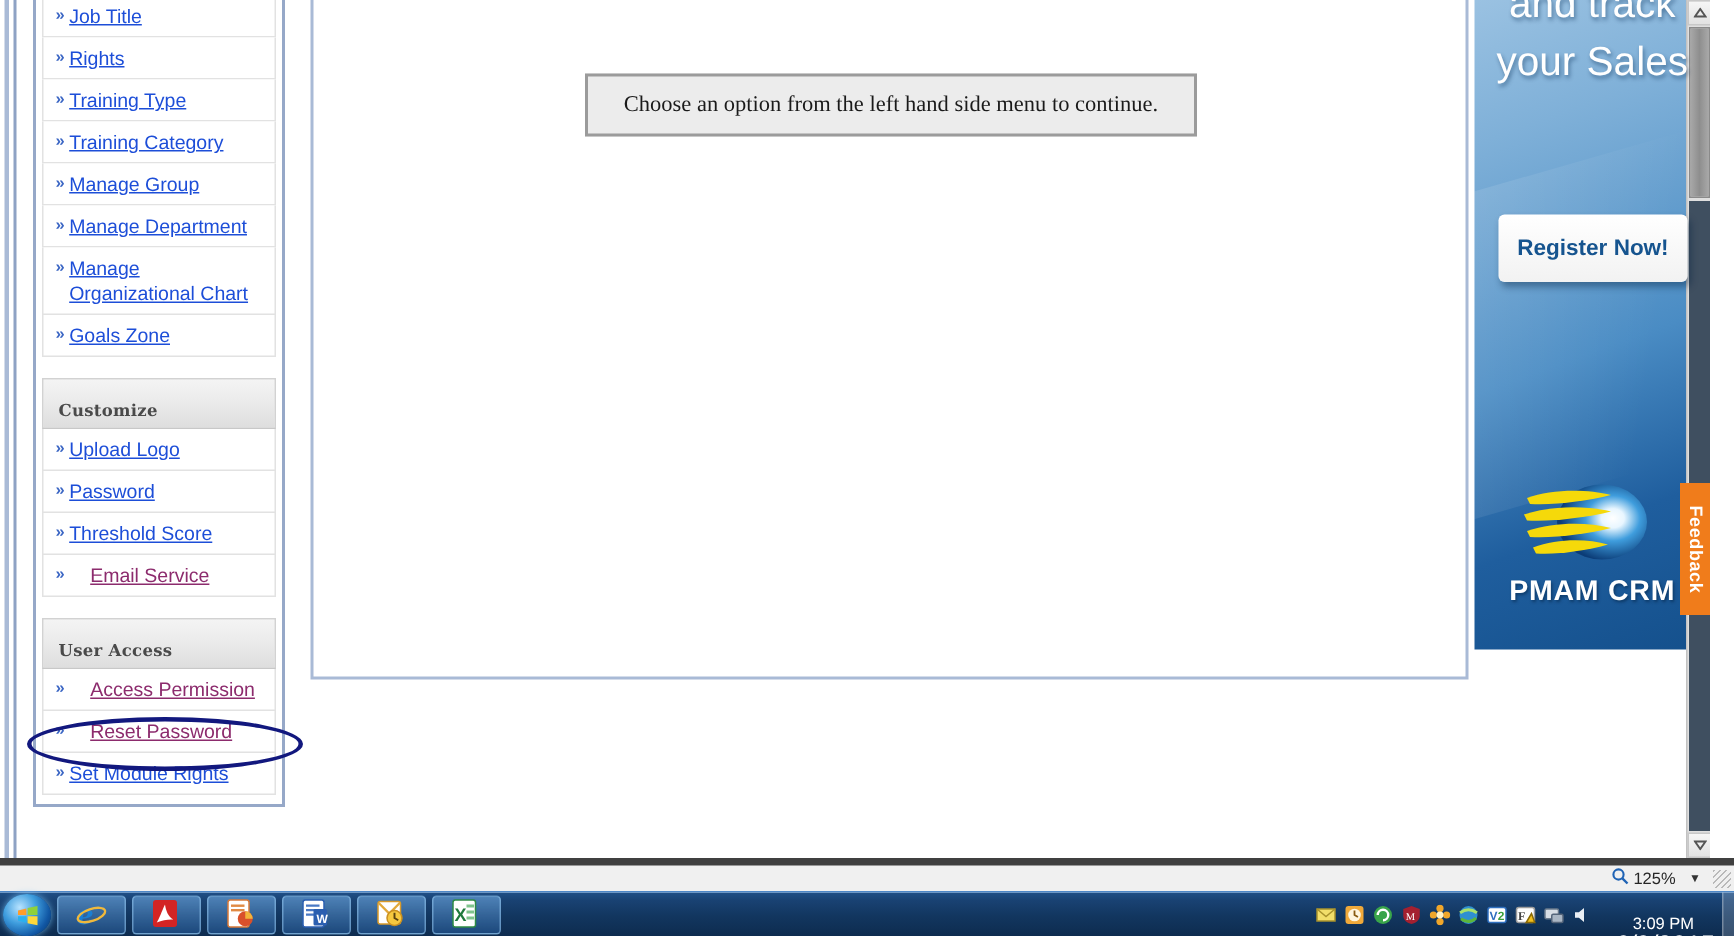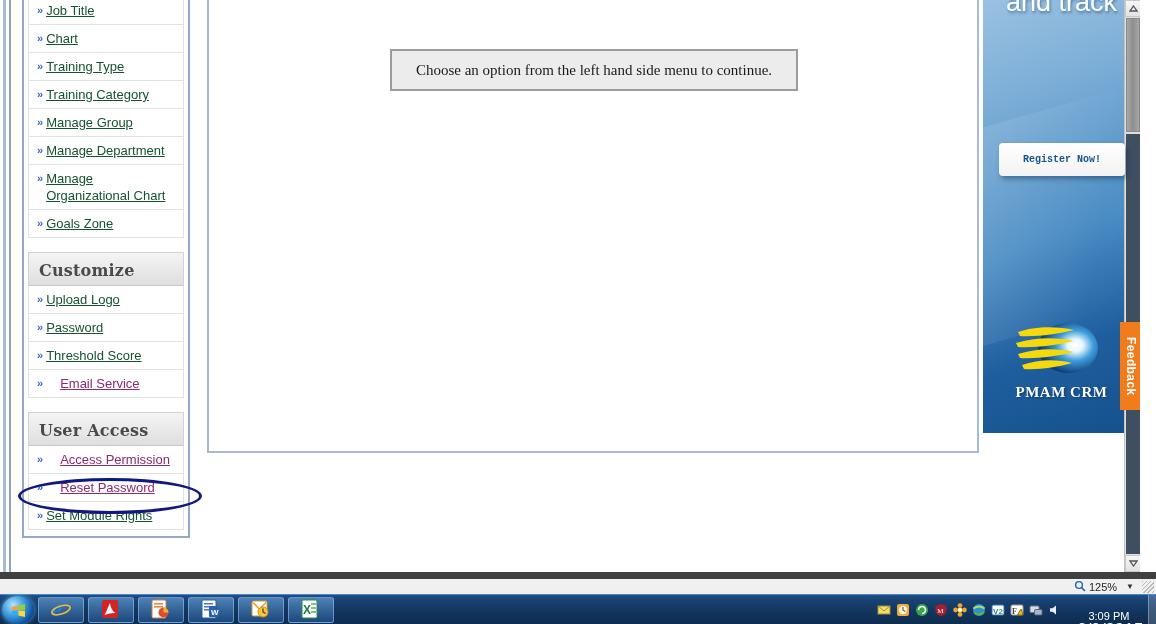--- a/index.html
+++ b/index.html
@@ -31,34 +31,34 @@
   }
   .menu-block { border:0; margin:0 0 14px 0; }
   .menu-block:last-child { margin-bottom:0; }
 
   .sec-head {
     background: linear-gradient(to bottom,#f4f4f4 0%, #ebebeb 45%, #dedede 100%);
     border:1px solid #d2d2d2; border-bottom:1px solid #c8c8c8;
     height:34px; display:flex; align-items:flex-end;
     padding:0 0 5px 10px;
     font-family:"DejaVu Serif", serif;
-    font-size:16px; font-weight:bold; color:#4a4a4a; letter-spacing:.2px;
+    font-size:11px; font-weight:bold; color:#4a4a4a; letter-spacing:.2px;
   }
   .menu-item {
     border:1px solid #e2e2e2; border-top:0;
     background:#ffffff;
     padding:5px 4px 5px 8px;
     display:flex; align-items:flex-start; gap:3px;
     min-height:28px;
     font-size:13px; line-height:17px;
   }
   .menu-block .menu-item:first-child { border-top:1px solid #e2e2e2; }
   .chev { color:#3b66c4; font-size:11px; font-weight:bold; line-height:17px; flex:0 0 auto; }
   .mlink {
-    color:#14532d; text-decoration:underline; cursor:pointer;
+    color:#1d4ed8; text-decoration:underline; cursor:pointer;
     font-size:13px; line-height:17px;
   }
   .mlink.maroon  { color:#8c2b6d;margin-left:14px; }
 
   
   #content-panel {
     position:absolute; left:207px; top:-12px; width:772px; height:465px;
     border:2px solid #a9bad6; background:#ffffff;
   }
   #msgbox {
@@ -83,33 +83,33 @@
     transform: rotate(-16deg);
   }
   .ad-line {
     text-align:center; color:#ffffff; font-size:27px; line-height:39px;
     font-family:"Liberation Sans", sans-serif;
     text-shadow:1px 2px 3px rgba(0,40,80,.45);
     position:relative; z-index:2;
   }
   #ad-text { position:absolute; left:0; top:-3px; width:157px; }
   #register-btn {
-    position:absolute; left:16px; top:157px; width:126px; height:33px;
+    position:absolute; left:16px; top:157px; width:126px; height:45px;
     background:linear-gradient(to bottom,#ffffff,#f2f2f2);
     border-radius:4px; box-shadow:2px 3px 5px rgba(0,30,60,.4);
     display:flex; align-items:center; justify-content:center;
-    color:#16548f; font-size:10px; font-weight:bold; cursor:pointer; z-index:3;font-family:Liberation Mono, monospace;
+    color:#16548f; font-size:15px; font-weight:bold; cursor:pointer; z-index:3;
   }
   #logo-wrap {
     position:absolute; left:0; top:332px; width:157px; z-index:2; text-align:center;
   }
   #logo-mark { width:100px; height:62px; margin:0 auto; position:relative; }
   #brand-name {
-    color:#ffffff; font-size:15px; font-weight:bold; letter-spacing:.5px;
-    margin-top:4px; text-shadow:1px 1px 2px rgba(0,30,60,.5);font-family:Liberation Serif, serif;
+    color:#ffffff; font-size:19px; font-weight:bold; letter-spacing:.5px;
+    margin-top:4px; text-shadow:1px 1px 2px rgba(0,30,60,.5);
   }
   #feedback-tab {
     position:absolute; right:-1px; top:336px; width:21px; height:88px;
     background:#f07c1b; color:#ffffff;
     display:flex; align-items:center; justify-content:center;
     z-index:5; cursor:pointer;
   }
   #feedback-tab span {
     writing-mode: vertical-rl; font-size:12px; font-weight:bold; letter-spacing:.4px;
   }
@@ -141,21 +141,21 @@
     border:1px solid #8a8a8a; cursor:pointer;
   }
   #sb-track-dark {
     position:absolute; left:1px; top:134px; width:14px; height:420px;
     background:#3f4f60;
   }
 
   
   #statusbar {
     position:absolute; left:0; top:572px; width:1156px; height:22px;
-    background:#f0f0f0; border-top:7px solid #404040;
+    background:#f0f0f0; border-top:5px solid #404040;
     display:flex; align-items:center; justify-content:flex-end;
   }
   #zoom-ctl {
     display:flex; align-items:center; gap:3px; margin-right:8px;
     font-size:11px; color:#262626; cursor:pointer;
   }
   #zoom-ctl .mag { font-size:11px; color:#1f63b5; }
   #zoom-ctl .caret { font-size:8px; color:#333; margin-left:6px; }
   #resizer { width:12px; height:12px; margin-right:2px;
     background:repeating-linear-gradient(135deg,#b9b9b9 0 1px,transparent 1px 3px); }
@@ -207,21 +207,21 @@
 
     <div id="sidebar">
 
       <div class="menu-block">
         <div class="menu-item">
           <span class="chev">»</span>
           <span class="mlink">Job Title</span>
         </div>
         <div class="menu-item">
           <span class="chev">»</span>
-          <span class="mlink">Chart</span>
+          <span class="mlink">Rights</span>
         </div>
         <div class="menu-item">
           <span class="chev">»</span>
           <span class="mlink">Training Type</span>
         </div>
         <div class="menu-item">
           <span class="chev">»</span>
           <span class="mlink">Training Category</span>
         </div>
         <div class="menu-item">
@@ -282,20 +282,21 @@
 
     <div id="content-panel">
       <div id="msgbox">Choose an option from the left hand side menu to continue.</div>
     </div>
 
     <div id="banner">
       <div class="sheen"></div>
 
       <div id="ad-text">
         <div class="ad-line">and track</div>
+        <div class="ad-line">your Sales</div>
       </div>
 
       <div id="register-btn">Register Now!</div>
 
       <div id="logo-wrap">
         <div id="logo-mark">
           <svg width="100" height="62" viewBox="0 0 100 62">
             <defs>
               <radialGradient id="sphg" cx="62%" cy="45%" r="58%">
                 <stop offset="0%" stop-color="#ffffff"></stop>

